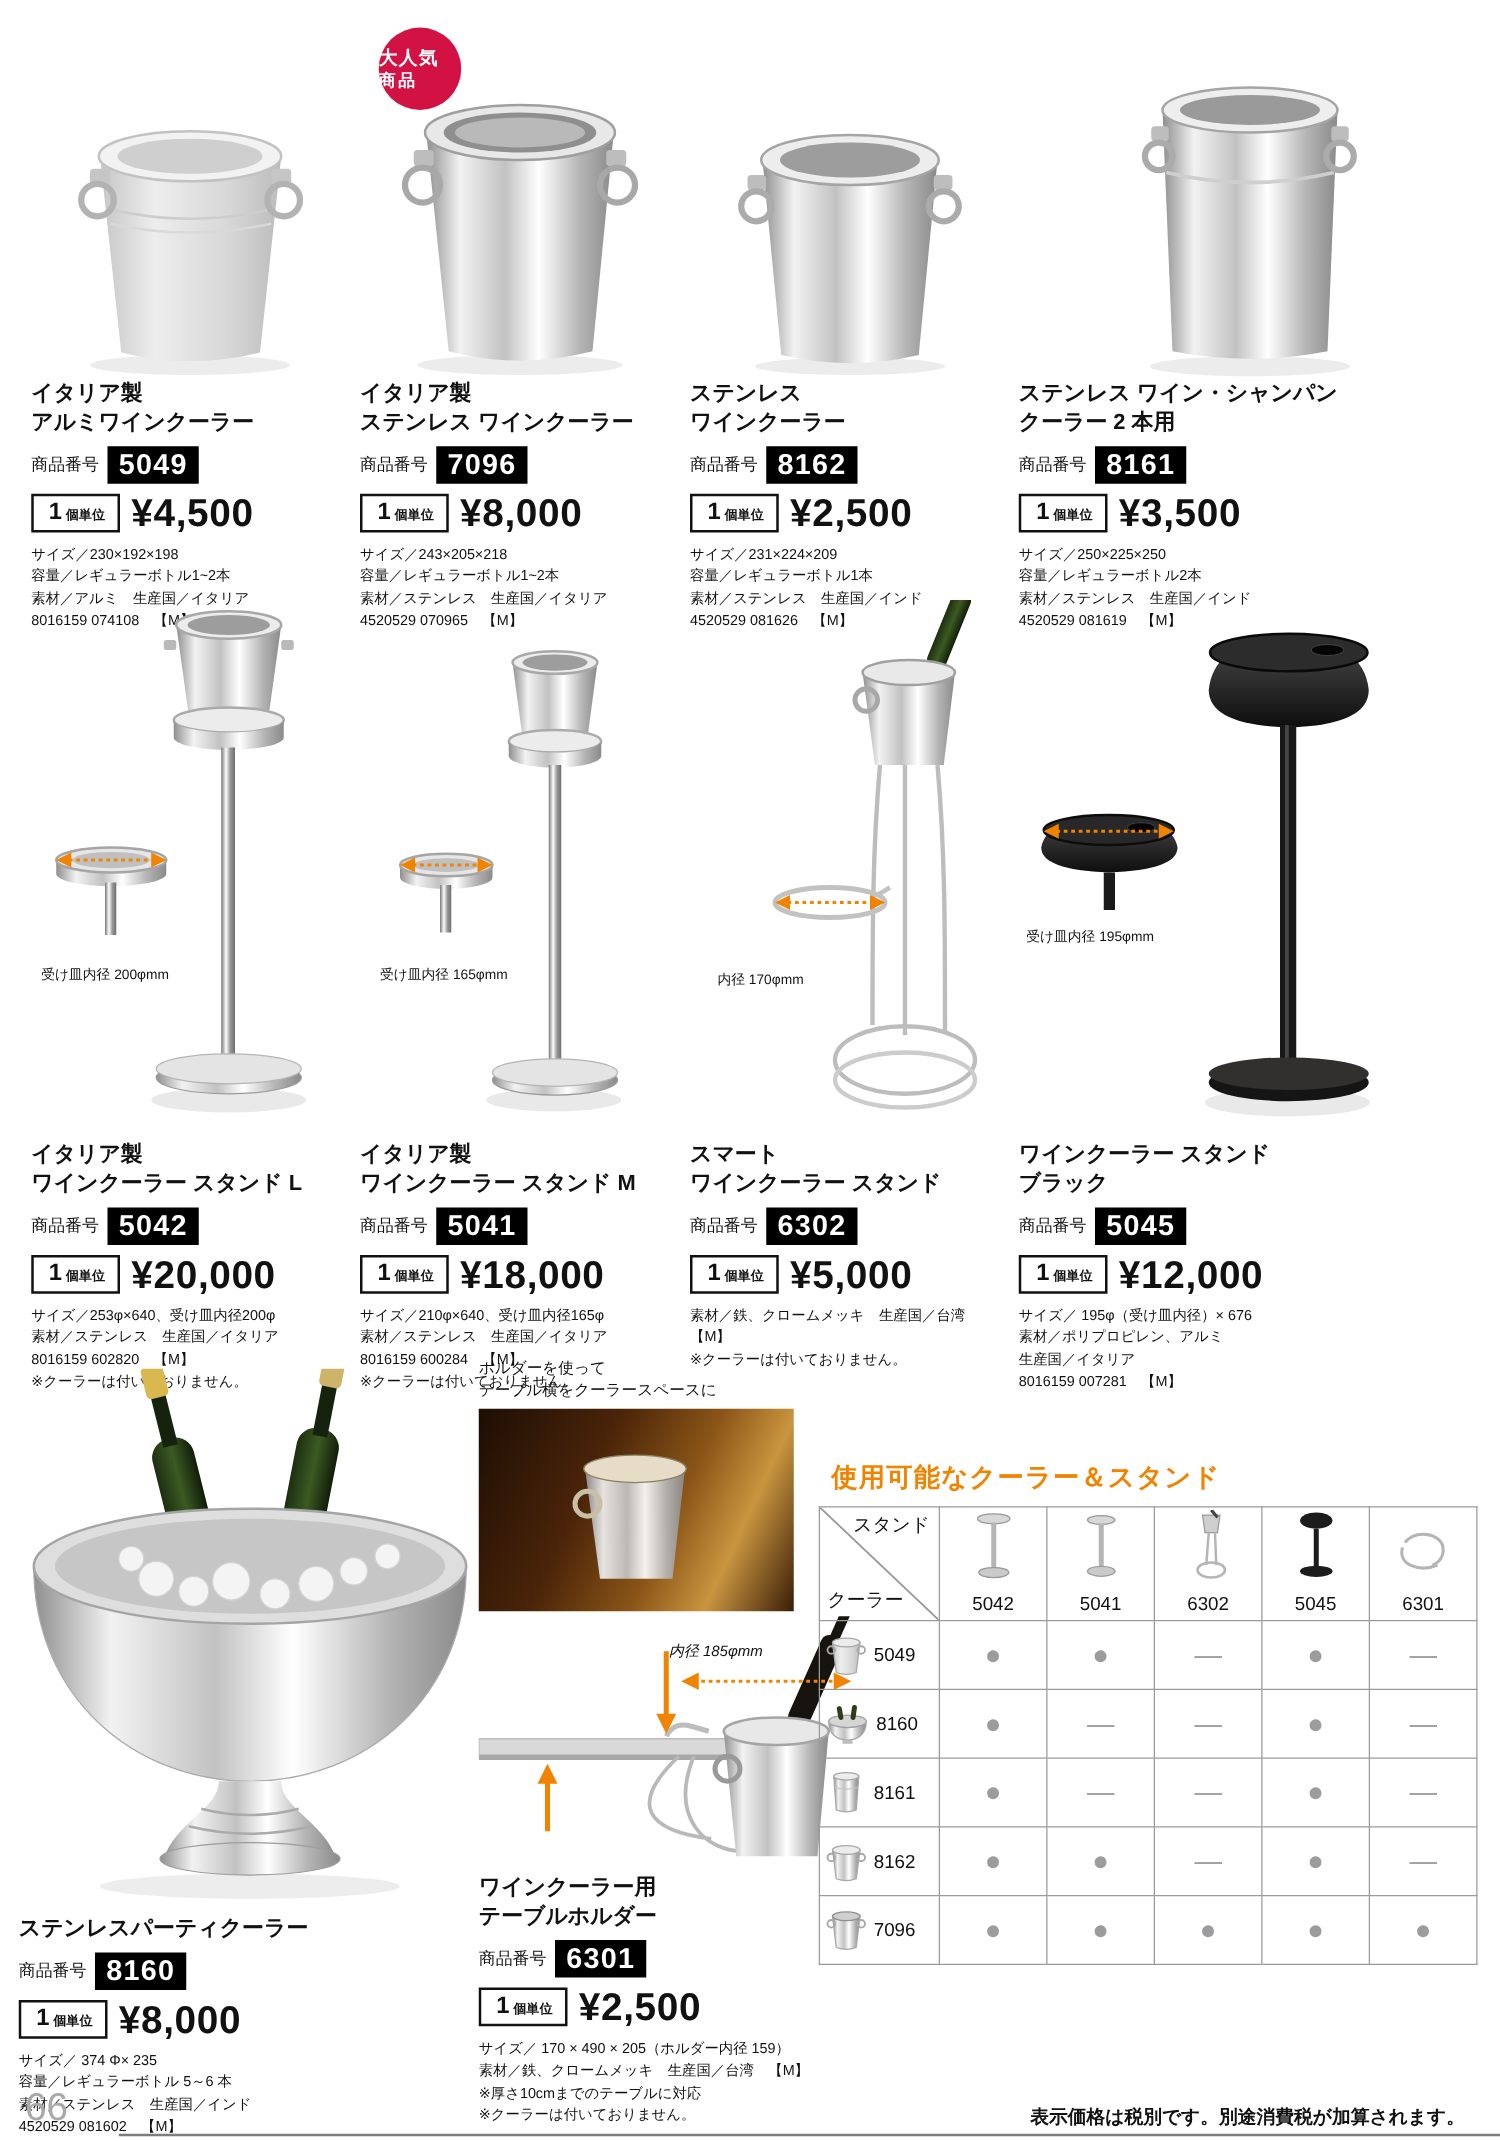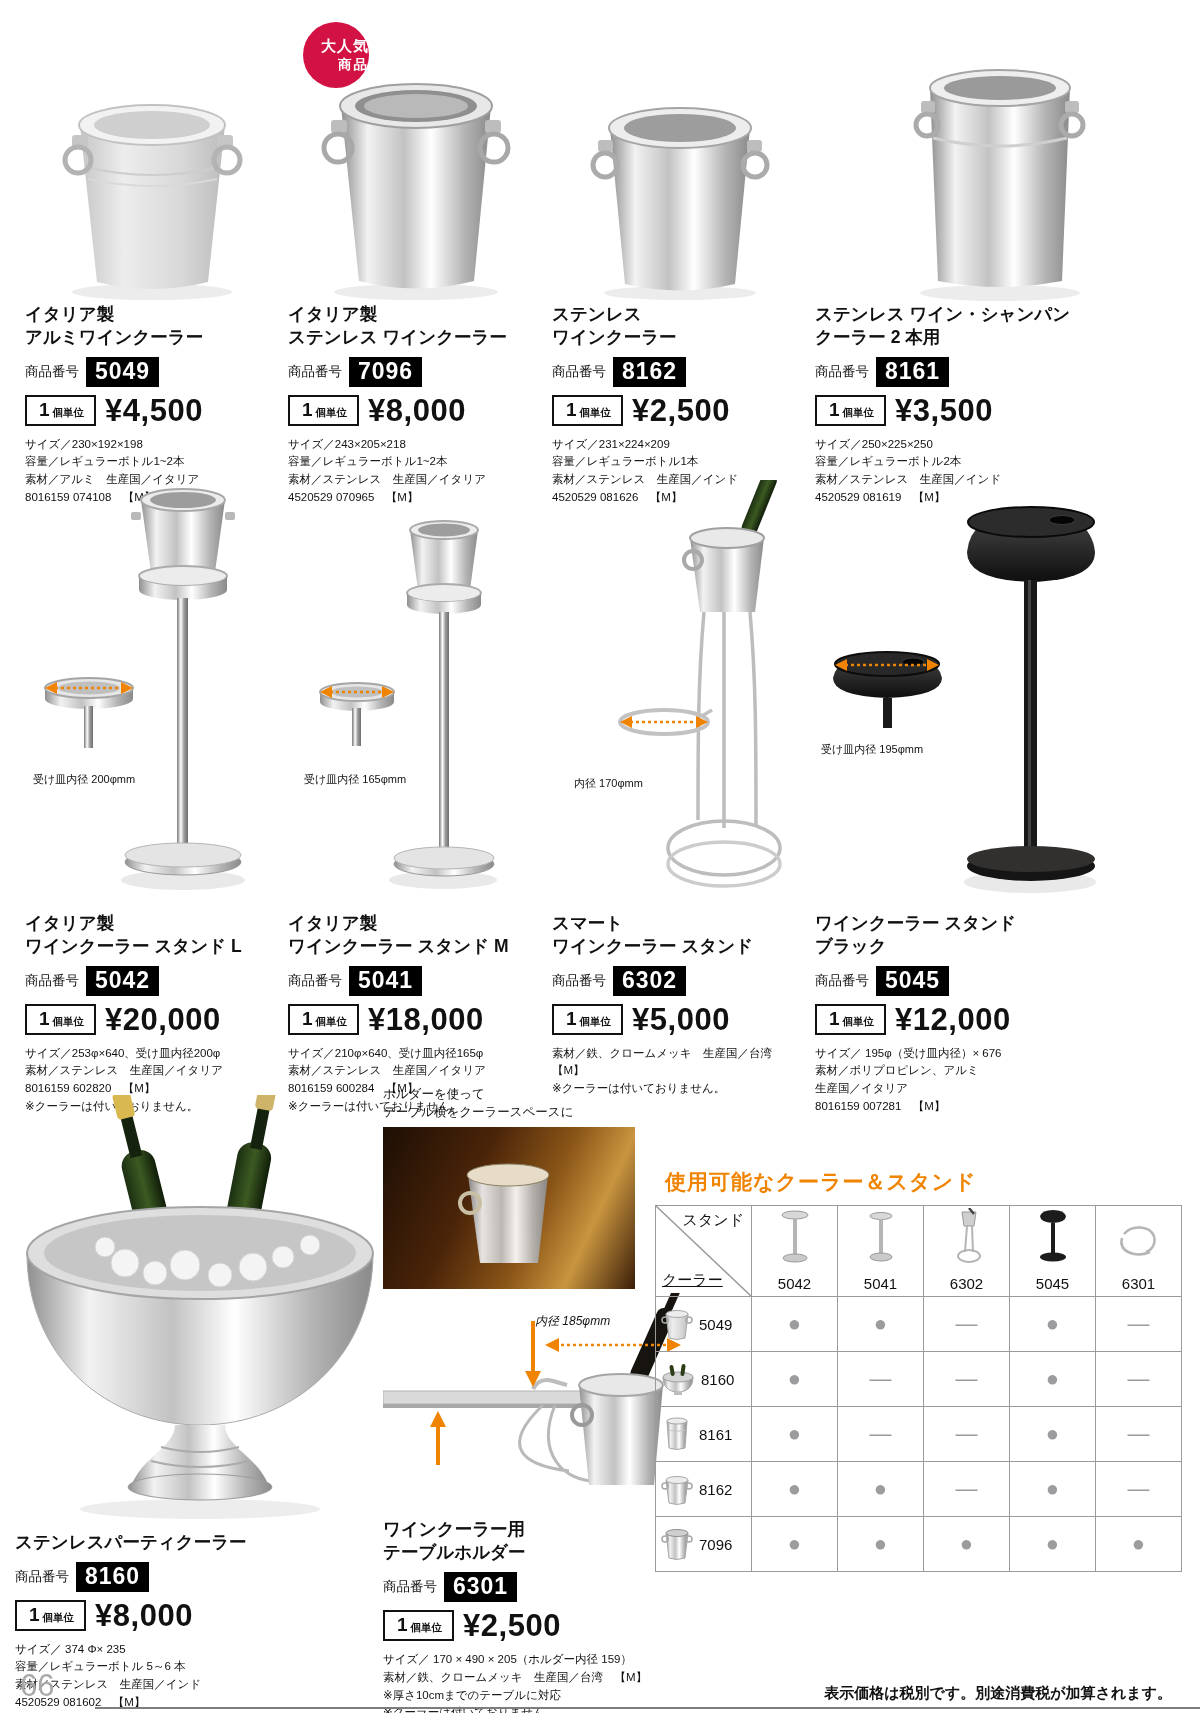--- a/index.html
+++ b/index.html
@@ -39,42 +39,42 @@
   .specs { margin-top:7px; font-size:11.5px; line-height:1.55; }
   .spec:empty { display:none; }
 
   .anno { position:absolute; font-size:11px; color:#111; white-space:nowrap; }
   .a5042 { left:8px;  top:292px; }
   .a5041 { left:16px; top:292px; }
   .a6302 { left:22px; top:296px; }
   .a5045 { left:6px;  top:262px; }
 
   .badge { position:absolute; left:303px; top:22px; width:66px; height:66px; border-radius:50%;
-    background:#d11243; color:#fff; display:flex; flex-direction:column; align-items:flex-end;
+    background:#d11243; color:#fff; display:flex; flex-direction:column; align-items:flex-start;
     justify-content:center; font-weight:700; z-index:6; }
   .badge .b1 { font-size:15px; letter-spacing:1px; }
   .badge .b2 { font-size:13.5px; letter-spacing:2px; }
 
   .holdcap { font-size:12.5px; line-height:1.45; margin-bottom:6px; }
   .holdphoto { width:252px; height:162px; position:relative; overflow:hidden;
     background:linear-gradient(115deg,#1d0e04 0%,#4a2409 35%,#8a5517 60%,#c9953f 78%,#3a1d08 100%); }
   .holdphoto svg { position:absolute; left:55px; top:28px; }
   .holddiagram { position:relative; width:300px; height:205px; margin-top:4px;font-style:italic; }
   .diag-label { position:absolute; left:152px; top:20px; font-size:12px; color:#111; }
 
   .ctitle { color:#f08300; font-size:21px; font-weight:700; letter-spacing:1px; margin-bottom:9px;margin-left:10px; }
   table.ctable { border-collapse:collapse; }
   table.ctable td { border:1px solid #9a9a9a; text-align:center; vertical-align:middle; }
   td.corner { width:96px; height:90px; position:relative; padding:0; }
   td.standhead { width:86px; height:90px; padding:2px 0 4px; }
   td.rowhead { height:55px; padding:0 6px 0 4px; }
   td.mark { height:55px; font-size:22px; color:#9c9c9e; }
   .cornersvg { position:absolute; left:0; top:0; width:100%; height:100%; }
   .corner-top { position:absolute; top:5px; right:7px; font-size:15px; }
-  .corner-bottom { position:absolute; bottom:6px; left:6px; font-size:15px;text-decoration:underline; }
+  .corner-bottom { position:absolute; bottom:6px; left:6px; font-size:15px; }
   .standcell { display:flex; flex-direction:column; align-items:center; justify-content:space-between; height:84px; }
   .standcode { font-size:15px; }
   .rowheadin { display:flex; align-items:center; justify-content:flex-start; gap:5px; }
   .rowcode { font-size:15px; }
 
   .pagenum { position:absolute; left:20px; top:1668px; font-size:31px; color:#a9a9a9; }
   .footer { position:absolute; right:28px; top:1684px; font-size:15px; font-weight:700; }
   .bottomrule { position:absolute; left:95px; top:1707px; width:1105px; height:2px; background:#7d7d7d; }
 </style>
 </head>
@@ -524,21 +524,21 @@
       <line x1="150" y1="28" x2="150" y2="80" stroke="#f08300" stroke-width="4"></line>
       <polygon points="150,94 142,78 158,78" fill="#f08300"></polygon>
       <line x1="55" y1="172" x2="55" y2="132" stroke="#f08300" stroke-width="4"></line>
       <polygon points="55,118 47,134 63,134" fill="#f08300"></polygon>
       <line x1="172" y1="52" x2="288" y2="52" stroke="#f08300" stroke-width="2.5" stroke-dasharray="3,3"></line>
       <polygon points="162,52 176,45 176,59" fill="#f08300"></polygon>
       <polygon points="298,52 284,45 284,59" fill="#f08300"></polygon>
     </svg>
     <div class="diag-label">内径 185φmm</div>
   </div>
-  <div class="pname" style="margin-top:20px">ワインクーラー用</div>
+  <div class="pname" style="margin-top:0">ワインクーラー用</div>
   <div class="pname">テーブルホルダー</div>
   <div class="coderow">
       <span class="codelabel">商品番号</span>
       <span class="codebox">6301</span>
     </div>
   <div class="pricerow">
       <span class="unitbox">
         <span class="unitqty">1</span>
         <span class="unitlbl">個単位</span>
       </span>

